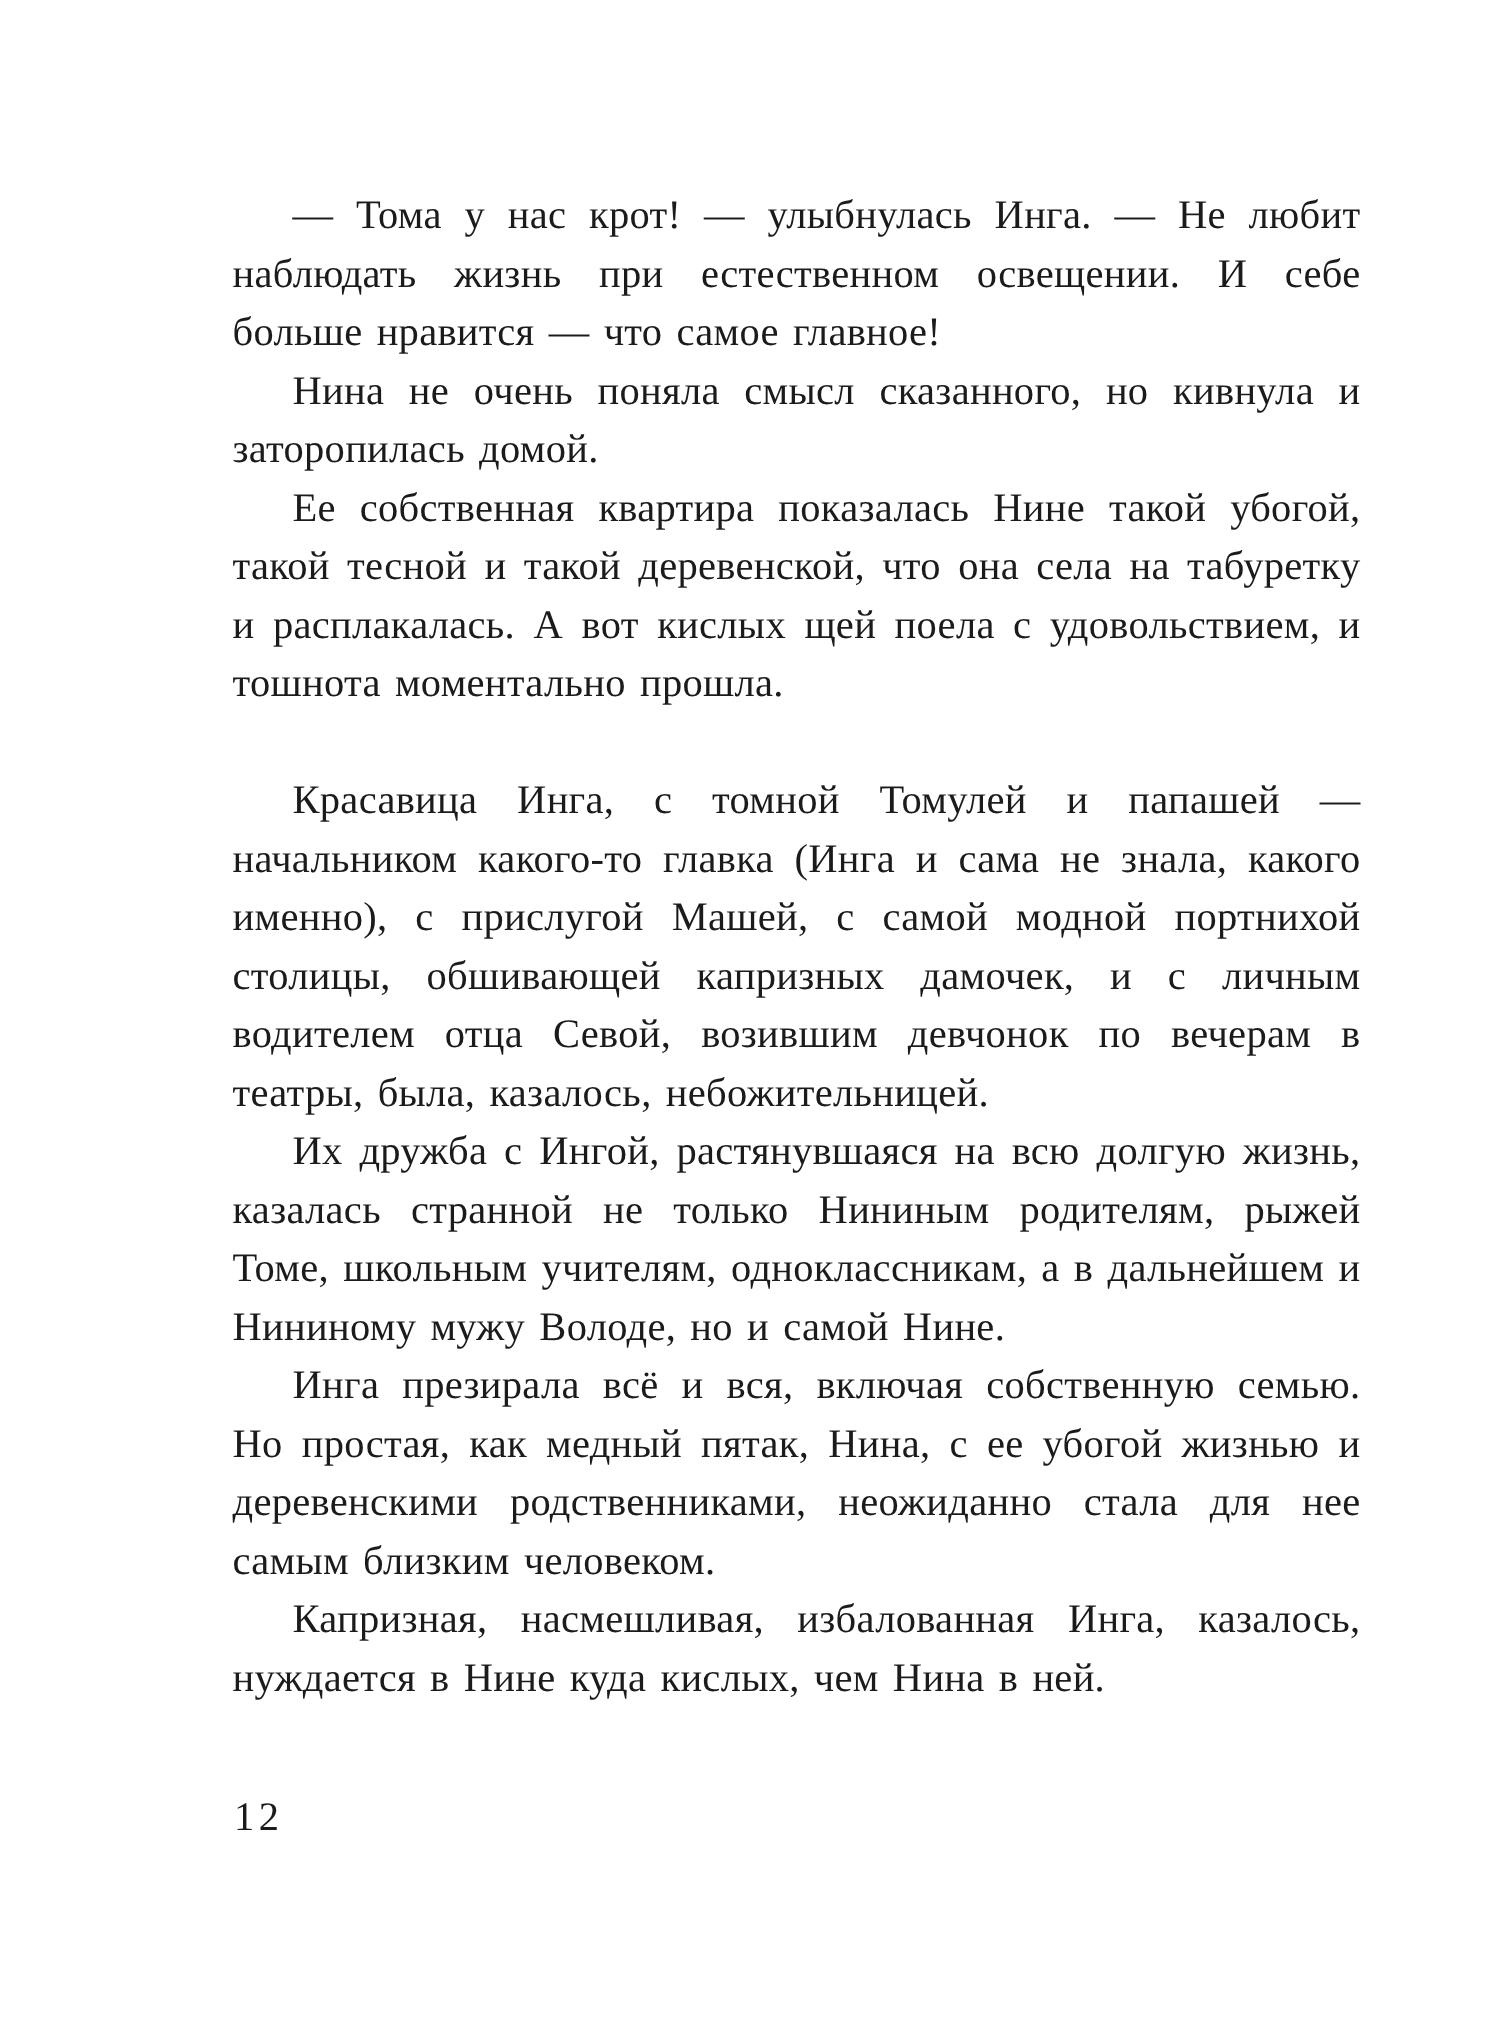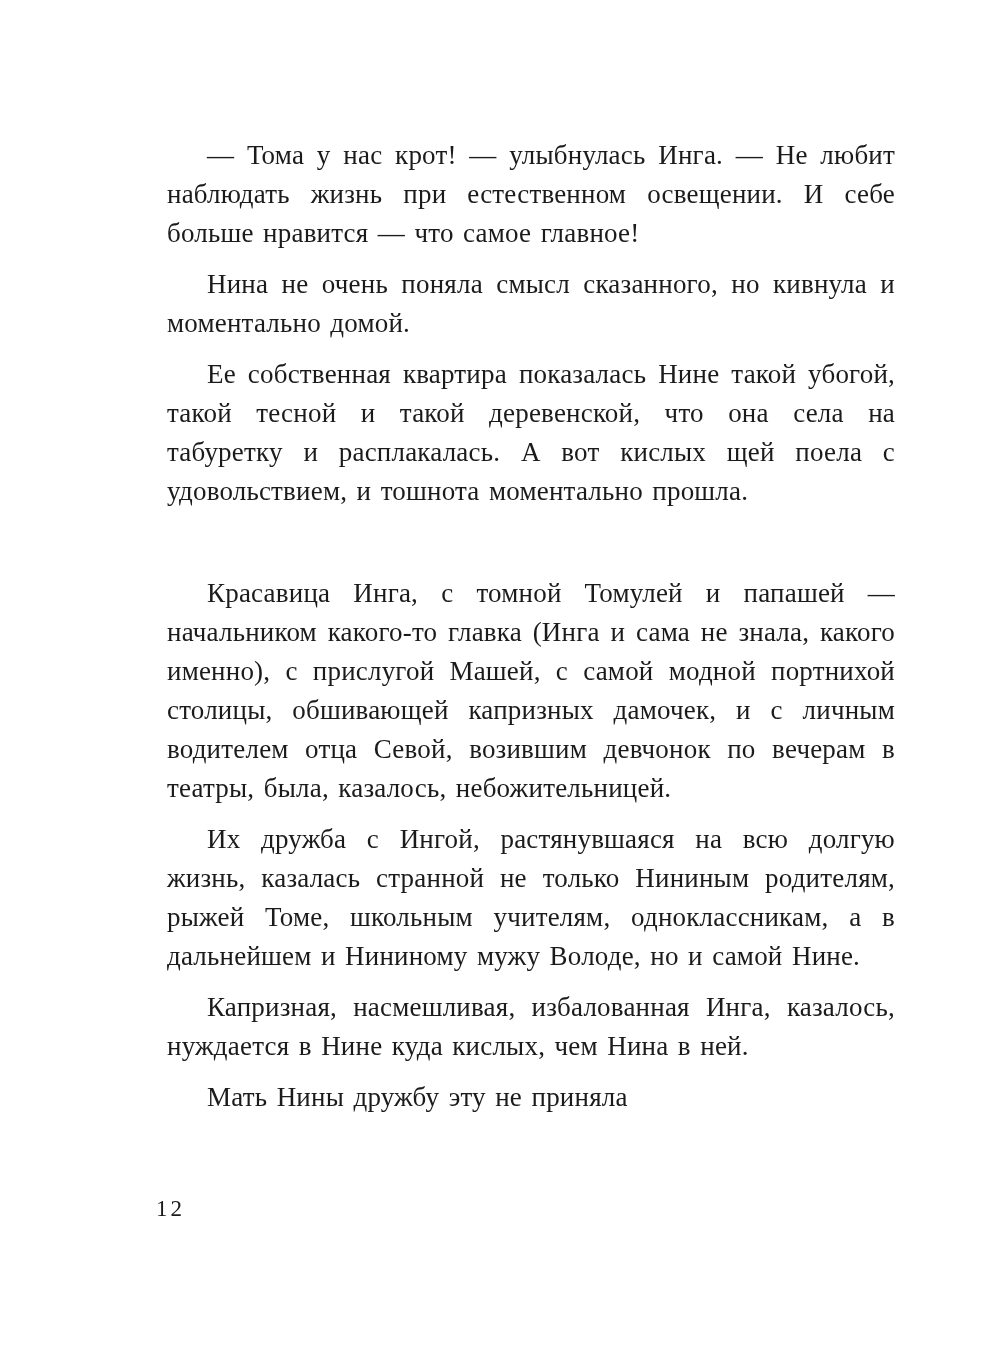--- a/index.html
+++ b/index.html
@@ -20,55 +20,55 @@
     inset: 0;
     background: #ffffff;
   }
   .text-block {
     position: absolute;
     left: 155px;
     top: 124px;
     width: 752px;
   }
   p.para {
-    margin: 12px;
+    margin: 0;
     font-size: 27px;
     line-height: 39px;
     text-align: justify;
     text-indent: 40px;
     word-spacing: 2.5px;
     letter-spacing: 0.2px;
   }
   .section-break {
     height: 39px;
   }
   .page-number {
     position: absolute;
     left: 156px;
     top: 1196px;
-    font-size: 23px;
+    font-size: 27px;
     letter-spacing: 3px;
     color: #1b1b1b;
   }
 </style>
 </head>
 <body>
 
 <div class="book-page">
 
   <div class="text-block">
 
     <p class="para">— Тома у нас крот! — улыбнулась Инга. — Не любит наблюдать жизнь при естественном освещении. И себе больше нравится — что самое главное!</p>
-    <p class="para">Нина не очень поняла смысл сказанного, но кивнула и моментально домой.</p>
+    <p class="para">Нина не очень поняла смысл сказанного, но кивнула и заторопилась домой.</p>
     <p class="para">Ее собственная квартира показалась Нине такой убогой, такой тесной и такой деревенской, что она села на табуретку и расплакалась. А вот кислых щей поела с удовольствием, и тошнота моментально прошла.</p>
 
     <div class="section-break"></div>
 
     <p class="para">Красавица Инга, с томной Томулей и папашей — начальником какого-то главка (Инга и сама не знала, какого именно), с прислугой Машей, с самой модной портнихой столицы, обшивающей капризных дамочек, и с личным водителем отца Севой, возившим девчонок по вечерам в театры, была, казалось, небожительницей.</p>
     <p class="para">Их дружба с Ингой, растянувшаяся на всю долгую жизнь, казалась странной не только Нининым родителям, рыжей Томе, школьным учителям, одноклассникам, а в дальнейшем и Нининому мужу Володе, но и самой Нине.</p>
+    <p class="para">Инга презирала всё и вся, включая собственную семью. Но простая, как медный пятак, Нина, с ее убогой жизнью и деревенскими родственниками, неожиданно стала для нее самым близким человеком.</p>
     <p class="para">Капризная, насмешливая, избалованная Инга, казалось, нуждается в Нине куда кислых, чем Нина в ней.</p>
-    <p class="para">Мать Нины дружбу эту не приняла</p>
 
   </div>
 
   <div class="page-number">12</div>
 
 </div>
 
 </body></html>

